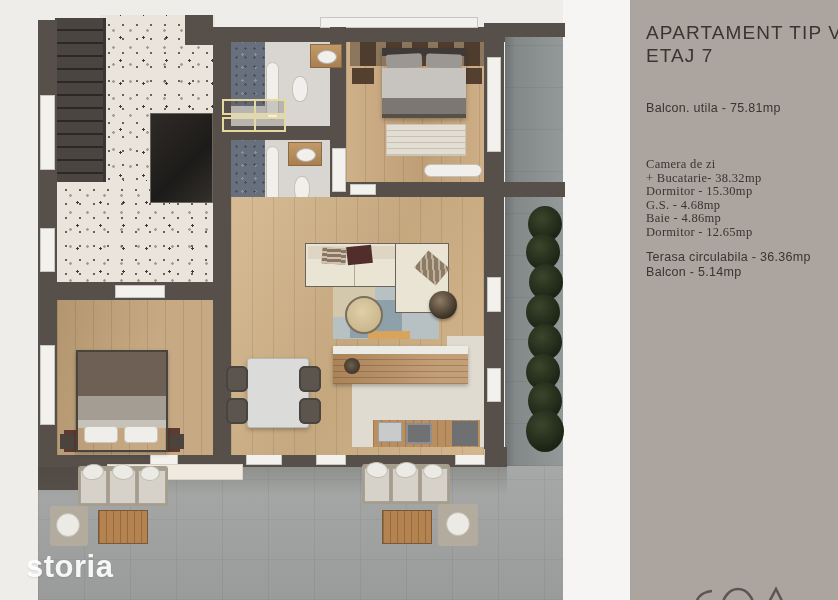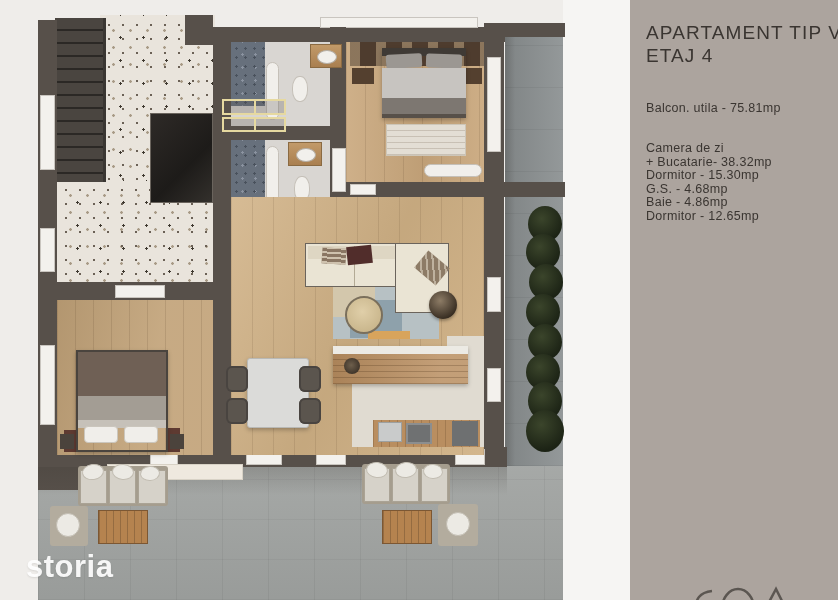--- a/index.html
+++ b/index.html
@@ -236,30 +236,34 @@
   <div class="abs outTable" style="left:382px;top:510px;width:50px;height:34px;"></div>
   <div class="abs outSofaBase" style="left:438px;top:504px;width:40px;height:42px;background:#b3ac9e;">
     <div class="abs whitePillow" style="left:8px;top:8px;width:24px;height:24px;"></div>
   </div>
 
   <div class="abs" style="left:630px;top:0;width:208px;height:600px;background:#aca49e;"></div>
 
 
   <div class="abs sb" style="left:646px;top:0;width:182px;height:600px;">
     <div class="abs sb-title" style="left:0;top:22px;white-space:nowrap;">APARTAMENT TIP V</div>
-    <div class="abs sb-title" style="left:0;top:45px;">ETAJ 4</div>
+    <div class="abs sb-title" style="left:0;top:45px;">ETAJ 7</div>
     <div class="abs sb-line" style="left:0;top:101px;">Balcon. utila - 75.81mp</div>
-    <div class="abs" style="left:0;top:142px;line-height:13.6px;">
+    <div class="abs" style="left:0;top:158px;line-height:13.6px;font-family:Liberation Serif, serif;">
       <div class="sb-line">Camera de zi</div>
       <div class="sb-line">+ Bucatarie- 38.32mp</div>
       <div class="sb-line">Dormitor - 15.30mp</div>
       <div class="sb-line">G.S. - 4.68mp</div>
       <div class="sb-line">Baie - 4.86mp</div>
       <div class="sb-line">Dormitor - 12.65mp</div>
     </div>
+    <div class="abs" style="left:0;top:250px;line-height:14.5px;">
+      <div class="sb-line">Terasa circulabila - 36.36mp</div>
+      <div class="sb-line">Balcon - 5.14mp</div>
+    </div>
   </div>
 
   <div class="abs wm-storia" style="left:26px;top:549px;">storia</div>
 
   <svg class="abs" style="left:688px;top:581px;" width="112" height="40" viewBox="0 0 112 40">
     <g fill="none" stroke="#4e4944" stroke-width="2.5" opacity="0.85">
       <path d="M24 10 Q6 12 8 30"></path>
       <ellipse cx="50" cy="28" rx="16" ry="20"></ellipse>
       <path d="M72 38 L88 8 L103 38"></path>
     </g>

